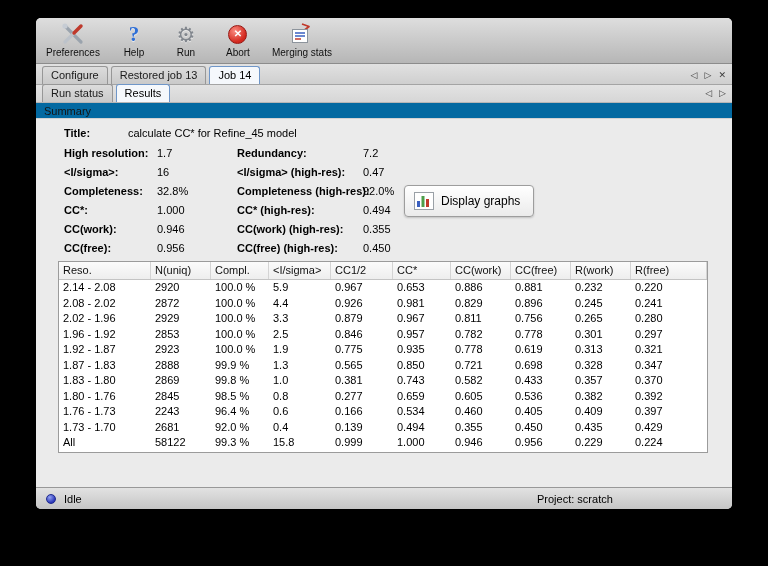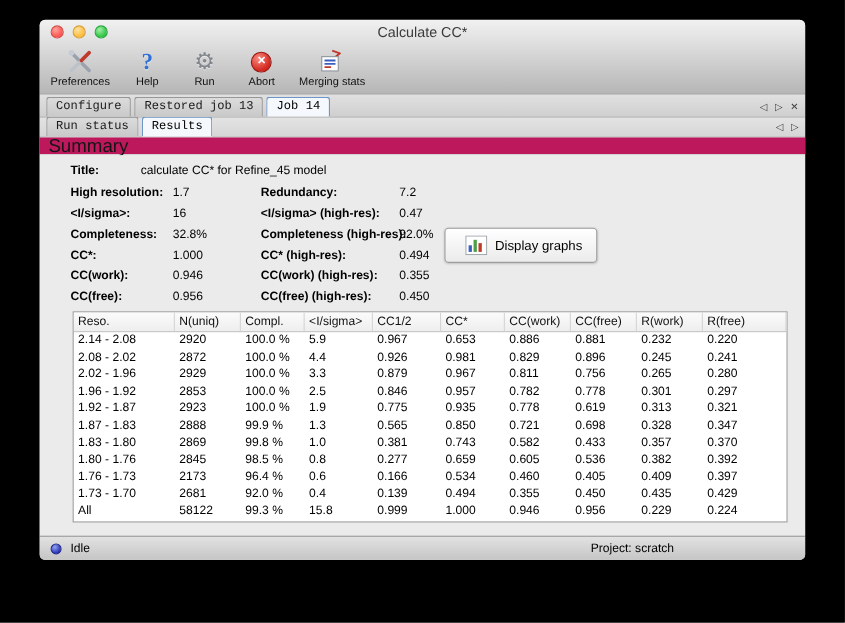--- a/index.html
+++ b/index.html
@@ -35,45 +35,45 @@
     display:flex;align-items:center;justify-content:center;}
   .abort-x{color:#fff;font-size:10px;font-weight:bold;line-height:1;}
 
   
   .tabstrip{flex:none;background:linear-gradient(#e1e1e1,#cfcfcf);border-bottom:1px solid #a4a4a4;
     display:flex;align-items:flex-end;padding:0 6px;}
   .tabstrip.job{height:21px;}
   .tabstrip.result{height:18px;background:linear-gradient(#e3e3e3,#d6d6d6);border-bottom:1px solid #b6b6b6;}
   .tabs{display:flex;align-items:flex-end;gap:3px;height:100%;}
   .tab{font-size:11px;line-height:13px;padding:2px 8px;border:1px solid #979797;border-bottom:none;
-    border-radius:3px 3px 0 0;background:linear-gradient(#dcdcdc,#c9c9c9);color:#1a1a1a;white-space:nowrap;cursor:default;font-family:Liberation Mono, monospace;}
+    border-radius:3px 3px 0 0;background:linear-gradient(#dcdcdc,#c9c9c9);color:#1a1a1a;white-space:nowrap;cursor:default;}
   .tab.active{background:#f5f8fc;border-color:var(--active-tab-border,#6f96c8);color:#000;}
   .strip-controls{margin-left:auto;display:flex;gap:7px;align-items:center;padding-bottom:4px;}
   .strip-btn{font-size:9px;color:#3c3c3c;line-height:1;cursor:default;}
 
   
-  .section-strip{flex:none;height:16px;background:#be185d;border-bottom:1px solid #d2d2d2;
-    display:flex;align-items:center;padding-left:8px;font-size:17px;color:#151515;}
+  .section-strip{flex:none;height:16px;background:#0369a1;border-bottom:1px solid #d2d2d2;
+    display:flex;align-items:center;padding-left:8px;font-size:11px;color:#151515;}
 
   
   .content{flex:1;position:relative;background:#ebebeb;text-decoration:underline;}
   .summary{position:absolute;left:28px;top:8px;}
   .title-row{display:flex;margin-bottom:8px;font-size:11px;}
   .title-row .lbl{font-weight:bold;width:64px;}
   .pairs{display:grid;grid-template-columns:93px 80px 126px auto;row-gap:7px;font-size:11px;align-items:baseline;}
   .p-lbl{font-weight:bold;white-space:nowrap;}
   .p-val{white-space:nowrap;}
   .graphs-btn{position:absolute;left:368px;top:66px;height:32px;display:flex;align-items:center;gap:7px;
-    padding:0 13px 0 18px;font-family:"Liberation Sans",sans-serif;font-size:12px;color:#000;
+    padding:0 13px 0 9px;font-family:"Liberation Sans",sans-serif;font-size:12px;color:#000;
     background:linear-gradient(#ffffff,#ebebeb);border:1px solid #9d9d9d;border-radius:4px;
     box-shadow:inset 0 1px 0 rgba(255,255,255,.9),0 1px 2px rgba(0,0,0,.18);cursor:default;}
   .btn-icon{display:flex;align-items:center;}
 
   
-  .stats-table{position:absolute;left:30px;top:142px;width:650px;height:192px;background:#fff;
+  .stats-table{position:absolute;left:22px;top:142px;width:650px;height:192px;background:#fff;
     border:1px solid #9b9b9b;overflow:hidden;font-size:11px;}
   .thead{display:flex;height:18px;background:linear-gradient(#fbfbfb,#eeeeee);border-bottom:1px solid #c4c4c4;}
   .th{border-right:1px solid #d4d4d4;padding:2px 0 0 4px;color:#111;white-space:nowrap;overflow:hidden;}
   .tr{display:flex;height:15.5px;line-height:15.5px;}
   .td{padding-left:4px;white-space:nowrap;overflow:hidden;}
   .th:nth-child(1),.td:nth-child(1){width:92px;}
   .th:nth-child(2),.td:nth-child(2){width:60px;}
   .th:nth-child(3),.td:nth-child(3){width:58px;}
   .th:nth-child(4),.td:nth-child(4){width:62px;}
   .th:nth-child(5),.td:nth-child(5){width:62px;}
@@ -89,28 +89,20 @@
   .status-dot{width:10px;height:10px;border-radius:50%;margin-right:8px;border:1px solid #1f2a8e;
     background:radial-gradient(circle at 35% 30%,#93a3f2,var(--status-indicator,#2c37b8) 70%);}
   .project-text{position:absolute;left:466px;padding-left:35px;}
 </style>
 </head>
 <body>
 
 <div class="screen">
   <div class="window">
 
-    <div class="titlebar">
-      <div class="lights">
-        <span class="light red"></span>
-        <span class="light yellow"></span>
-        <span class="light green"></span>
-      </div>
-      <div class="title">Calculate CC*</div>
-    </div>
 
     <div class="toolbar">
         <div class="tb-item">
           <span class="tb-icon">
             <svg width="26" height="24" viewBox="0 0 26 24">
               <line x1="5" y1="4" x2="21" y2="20" stroke="#9aa3ad" stroke-width="3.2" stroke-linecap="round"></line>
               <circle cx="5" cy="4" r="2.6" fill="#c6ccd4"></circle>
               <line x1="21" y1="4" x2="5" y2="20" stroke="#bcc2ca" stroke-width="3.2" stroke-linecap="round"></line>
               <line x1="21" y1="4" x2="14" y2="11" stroke="#c0392b" stroke-width="3.4" stroke-linecap="round"></line>
             </svg>
@@ -330,21 +322,21 @@
               <div class="td">0.8</div>
               <div class="td">0.277</div>
               <div class="td">0.659</div>
               <div class="td">0.605</div>
               <div class="td">0.536</div>
               <div class="td">0.382</div>
               <div class="td">0.392</div>
             </div>
             <div class="tr">
               <div class="td">1.76 - 1.73</div>
-              <div class="td">2173</div>
+              <div class="td">2243</div>
               <div class="td">96.4 %</div>
               <div class="td">0.6</div>
               <div class="td">0.166</div>
               <div class="td">0.534</div>
               <div class="td">0.460</div>
               <div class="td">0.405</div>
               <div class="td">0.409</div>
               <div class="td">0.397</div>
             </div>
             <div class="tr">

